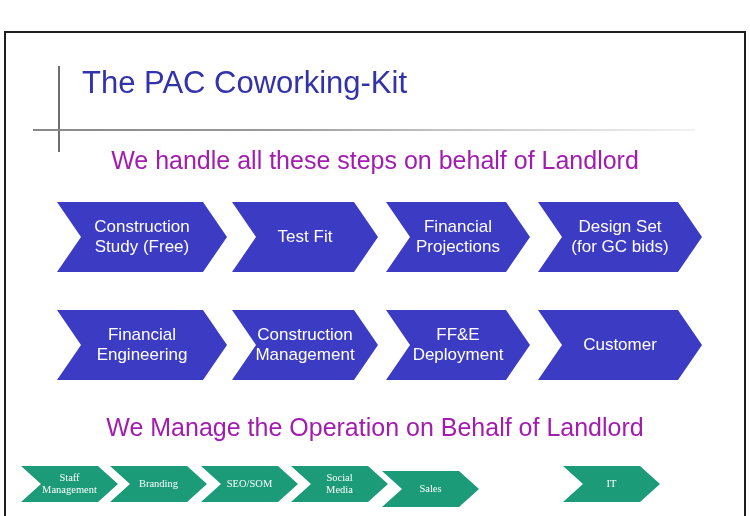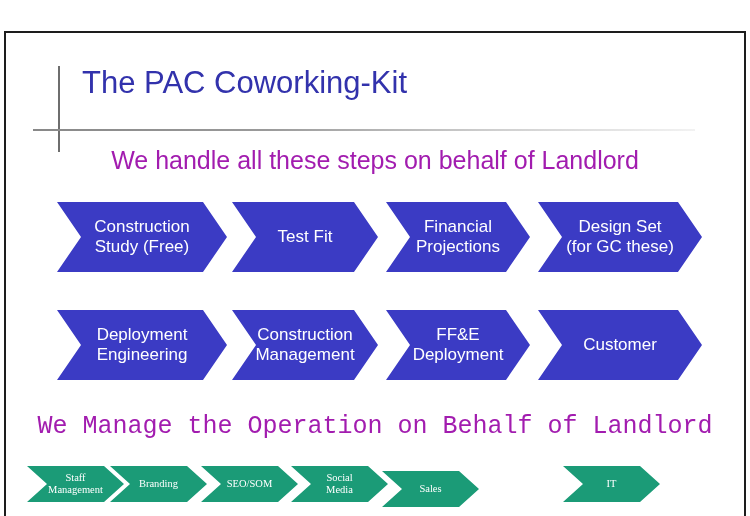--- a/index.html
+++ b/index.html
@@ -11,21 +11,21 @@
   
   .vline{position:absolute;left:58px;top:42px;width:2px;height:86px;background:#6e6e6e;}
   .hline{position:absolute;left:33px;top:105px;width:662px;height:2px;
          background:linear-gradient(to right,#888 0%,#9a9a9a 35%,#cfcfcf 70%,#f2f2f2 100%);}
   
   .title{position:absolute;left:82px;top:42px;font-size:31px;line-height:34px;
          color:var(--title,#3232ac);white-space:nowrap;}
   .heading{position:absolute;left:0;width:750px;text-align:center;color:#a21caf;
            font-size:25px;line-height:32px;white-space:nowrap;}
   .heading.h1{top:120px;}
-  .heading.h2{top:387px;font-family:Liberation Mono, monospace;}
+  .heading.h2{top:387px;}
   
   .chev{position:absolute;display:flex;align-items:center;justify-content:center;
         text-align:center;color:#ffffff;box-sizing:border-box;}
   .chev.blue{height:70px;background:var(--blue,#3b3bc4);
         clip-path:polygon(0 0,calc(100% - 24px) 0,100% 50%,calc(100% - 24px) 100%,0 100%,24px 50%);
         font-size:17px;line-height:20px;padding:0 27px;}
   .chev.green{height:36px;background:var(--green,#1b9b77);
         clip-path:polygon(0 0,calc(100% - 20px) 0,100% 50%,calc(100% - 20px) 100%,0 100%,20px 50%);
         font-family:"Liberation Serif",serif;font-size:10.5px;line-height:12.5px;padding:0 23px;}
 </style>
@@ -43,39 +43,39 @@
   <div class="chev blue" style="left:57px;top:178px;width:170px">
       <span>Construction Study (Free)</span>
     </div>
   <div class="chev blue" style="left:232px;top:178px;width:146px">
       <span>Test Fit</span>
     </div>
   <div class="chev blue" style="left:386px;top:178px;width:144px">
       <span>Financial Projections</span>
     </div>
   <div class="chev blue" style="left:538px;top:178px;width:164px">
-      <span>Design Set (for GC these)</span>
+      <span>Design Set (for GC bids)</span>
     </div>
 
   <div class="chev blue" style="left:57px;top:286px;width:170px">
-      <span>Deployment Engineering</span>
+      <span>Financial Engineering</span>
     </div>
   <div class="chev blue" style="left:232px;top:286px;width:146px">
       <span>Construction Management</span>
     </div>
   <div class="chev blue" style="left:386px;top:286px;width:144px">
       <span>FF&amp;E Deployment</span>
     </div>
   <div class="chev blue" style="left:538px;top:286px;width:164px">
       <span>Customer</span>
     </div>
 
   <div class="heading h2">We Manage the Operation on Behalf of Landlord</div>
 
-  <div class="chev green" style="left:27px;top:442px;width:97px">
+  <div class="chev green" style="left:21px;top:442px;width:97px">
       <span>Staff Management</span>
     </div>
   <div class="chev green" style="left:110px;top:442px;width:97px">
       <span>Branding</span>
     </div>
   <div class="chev green" style="left:201px;top:442px;width:97px">
       <span>SEO/SOM</span>
     </div>
   <div class="chev green" style="left:291px;top:442px;width:97px">
       <span>Social Media</span>

